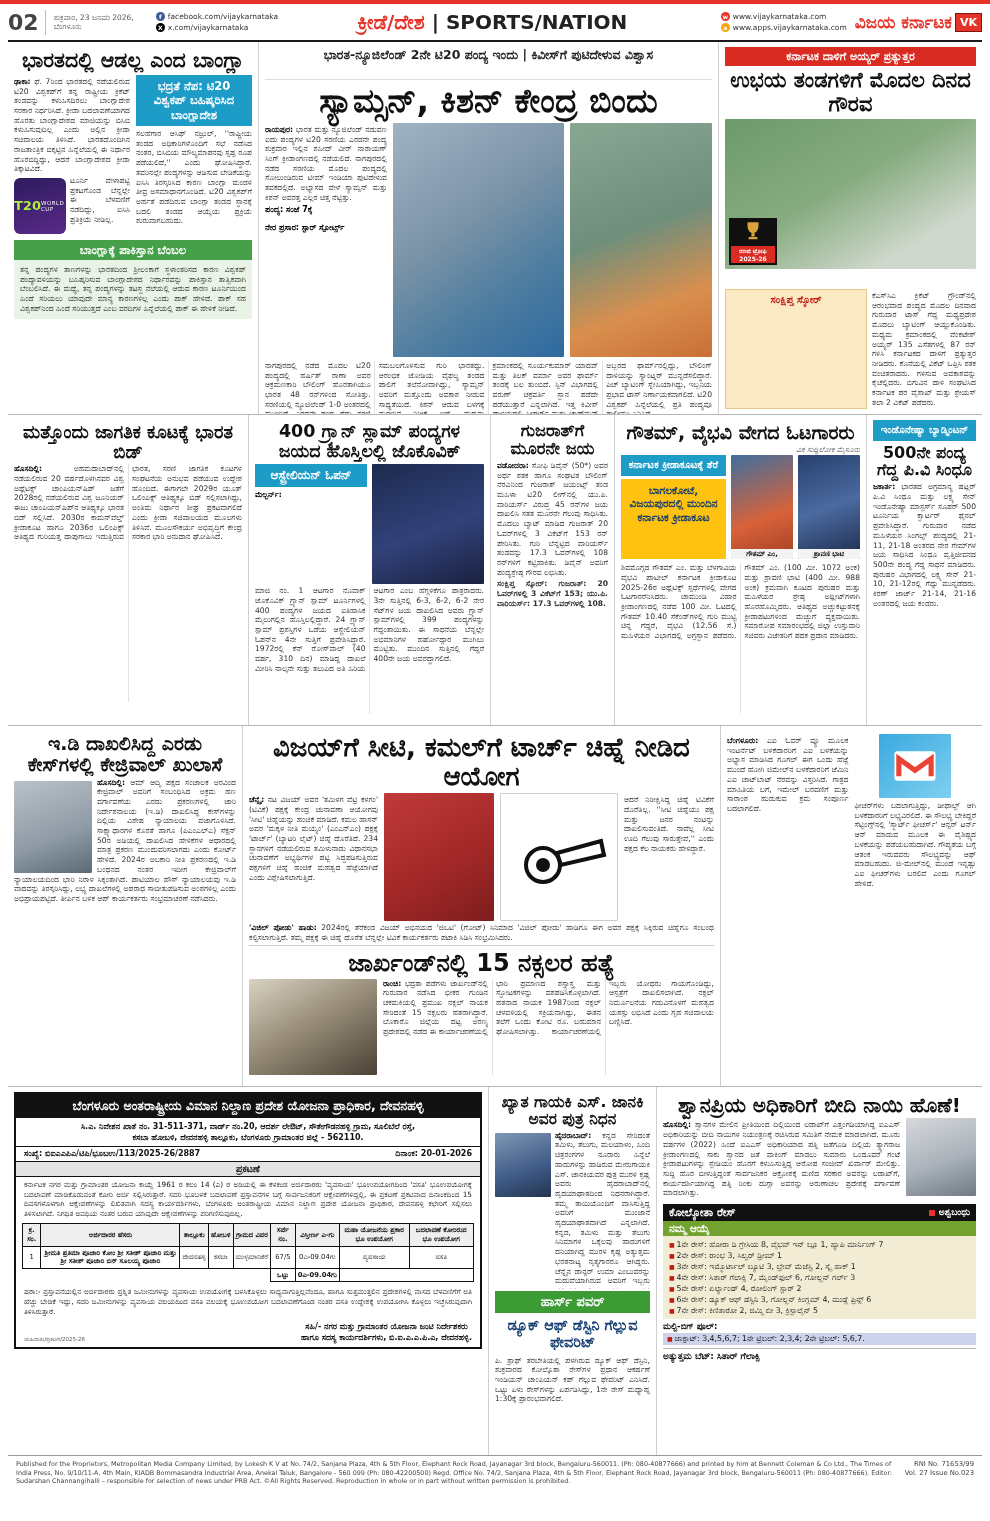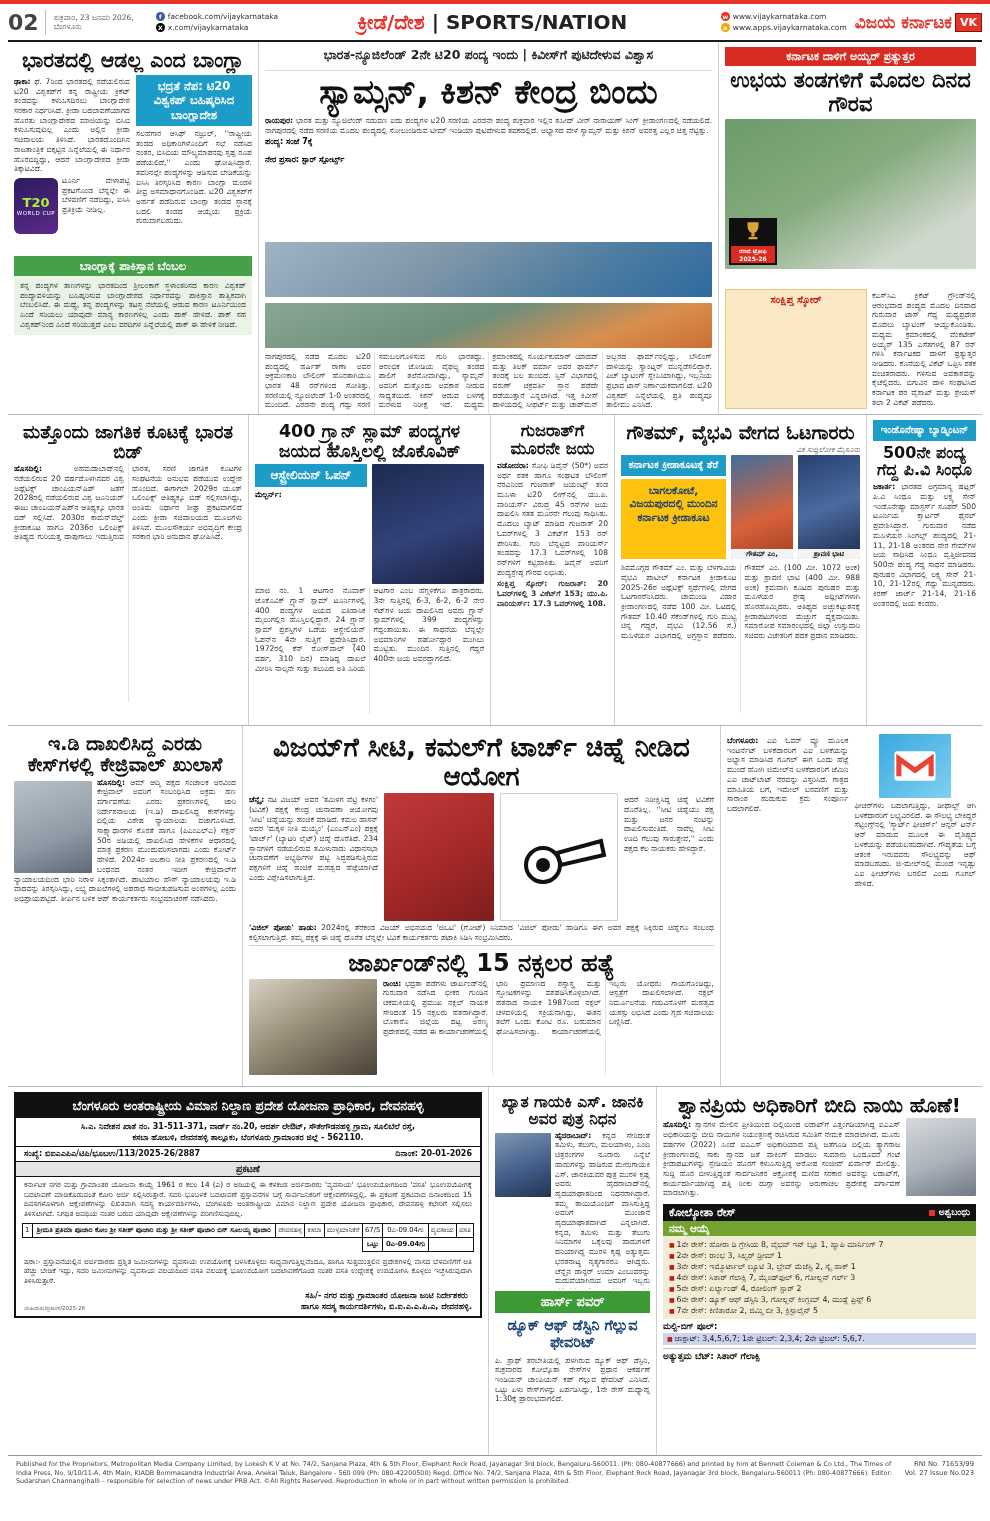--- a/index.html
+++ b/index.html
@@ -32,21 +32,21 @@
   .ph{position:relative;overflow:hidden;border-radius:1px;}
   .cap{position:absolute;left:0;right:0;bottom:0;background:#f3f3f3;color:#111;font-size:7px;font-weight:bold;text-align:center;padding:1px 0;}
   .bluebox{background:#1e9cc8;color:#fff;font-weight:bold;text-align:center;padding:4px 5px;font-size:11.5px;line-height:1.25;}
   .redkick{background:#d92b21;color:#fff;font-weight:bold;text-align:center;padding:3px 5px;font-size:11px;}
   .greenhead{background:#46a049;color:#fff;font-weight:bold;text-align:center;padding:3px 4px;font-size:11.5px;}
   .greenbody{background:#e9f3e6;padding:5px 6px;}
   .yellowbox{background:#ffc20e;color:#143e72;font-weight:bold;text-align:center;padding:5px 4px;font-size:10.5px;line-height:1.3;}
   .scorebox{background:#fbe9c4;border:1px solid #e5c987;padding:4px 6px;}
   .scorettl{color:#c11a12;font-weight:bold;text-align:center;font-size:10px;margin-bottom:2px;}
   .scoretxt{color:#7a2c10;font-size:8px;line-height:10.5px;font-weight:bold;text-align:left;}
-  .kicker{text-align:center;font-size:12.5px;font-weight:bold;color:#222;border-bottom:1px solid #ddd;padding-bottom:7px;}
+  .kicker{text-align:center;font-size:12.5px;font-weight:bold;color:#222;border-bottom:1px solid #ddd;padding-bottom:16px;}
   .byline{font-size:7.5px;color:#555;text-align:right;font-style:italic;}
   .infoline{font-size:8px;font-weight:bold;color:#000;margin-top:2px;}
   
   .raceband{background:#111;color:#fff;display:flex;justify-content:space-between;align-items:center;padding:2px 6px;font-weight:bold;font-size:11px;}
   .raceband .rb-right{display:flex;align-items:center;gap:4px;font-size:9px;}
   .redsq{width:6px;height:6px;background:#e6332a;display:inline-block;}
   .pickhead{background:#74a22e;color:#fff;font-weight:bold;font-size:10.5px;padding:1px 6px;}
   .picks{background:#f3ecd4;padding:3px 6px;}
   .pick{font-size:7.8px;line-height:11px;color:#222;}
   .pick::before{content:"■ ";color:#c11a12;font-size:6px;}
@@ -79,21 +79,21 @@
   .ph-ranji{background:linear-gradient(150deg,#6d9b6a 0%,#86ab7f 45%,#cfd8cc 80%);}
   .ph-djoko{background:linear-gradient(160deg,#1d2a4f 0%,#32427a 55%,#1a2140 100%);}
   .ph-gautam{background:linear-gradient(160deg,#3f6f9e 0%,#d8623a 60%,#a33f23 100%);}
   .ph-shrav{background:linear-gradient(160deg,#27406e 0%,#4b6aa0 50%,#1d2c4c 100%);}
   .ph-kejri{background:linear-gradient(160deg,#b9c2c9 0%,#8e9aa5 60%,#5d6a76 100%);}
   .ph-vijay{background:linear-gradient(150deg,#c03a3a 0%,#a42828 55%,#7e1d1d 100%);}
   .ph-naxal{background:linear-gradient(150deg,#d8d2c4 0%,#9a8f7a 45%,#4a4236 100%);}
   .ph-janaki{background:linear-gradient(160deg,#7f97b5 0%,#3e5a86 60%,#24344e 100%);}
   .ph-dog{background:linear-gradient(160deg,#d6d9dc 0%,#aab2ba 55%,#707a84 100%);}
   .ph-white{background:#fff;border:1px solid #ccc;}
-  .t20logo{width:44px;height:56px;background:linear-gradient(160deg,#2d1b5e,#5a2a8a);border-radius:6px;color:#fff;display:flex;flex-direction:column;align-items:center;justify-content:center;float:left;margin:2px 4px 2px 0;}
+  .t20logo{width:52px;height:56px;background:linear-gradient(160deg,#2d1b5e,#5a2a8a);border-radius:6px;color:#fff;display:flex;flex-direction:row;align-items:center;justify-content:center;float:left;margin:2px 4px 2px 0;}
   .t20logo .t1{font-weight:bold;font-size:13px;color:#aef13c;}
   .t20logo .t2{font-size:5.5px;letter-spacing:.5px;}
   .trophybox{position:absolute;left:4px;bottom:4px;width:44px;background:#101010;padding:2px;text-align:center;}
   .trophylbl{background:#d92b21;color:#fff;font-size:6px;font-weight:bold;line-height:7.5px;padding:1px;}
   .redword{color:#d92b21;}
 </style>
 </head>
 <body>
 
 <div class="topline"></div>
@@ -146,32 +146,32 @@
             <span class="t1">T20</span>
             <span class="t2">WORLD CUP</span>
           </div>
           <p class="bt" style="margin-top:2px;">ಟೂರ್ನಿ ವೇಳಾಪಟ್ಟಿ ಪ್ರಕಟಗೊಂಡ ಬೆನ್ನಲ್ಲೇ ಈ ಬೆಳವಣಿಗೆ ನಡೆದಿದ್ದು, ಐಸಿಸಿ ಪ್ರತಿಕ್ರಿಯೆ ನೀಡಿಲ್ಲ.</p>
         </div>
         <div style="flex:1;">
           <div class="bluebox">ಭದ್ರತೆ ನೆಪ: ಟಿ20 ವಿಶ್ವಕಪ್ ಬಹಿಷ್ಕರಿಸಿದ ಬಾಂಗ್ಲಾದೇಶ</div>
           <p class="bt" style="margin-top:3px;">ಸಲಹೆಗಾರ ಆಸಿಫ್ ನಜ್ರುಲ್, ''ರಾಷ್ಟ್ರೀಯ ತಂಡದ ಅಧಿಕಾರಿಗಳೊಂದಿಗೆ ಸಭೆ ನಡೆಸಿದ ನಂತರ, ಬಿಸಿಬಿಯ ಮೌಲ್ಯಮಾಪನವು ಸ್ಪಷ್ಟ ರೂಪ ಪಡೆಯಲಿದೆ,'' ಎಂದು ಘೋಷಿಸಿದ್ದಾರೆ. ತವರಿನಲ್ಲೇ ಪಂದ್ಯಗಳನ್ನು ಆಡಿಸುವ ಬೇಡಿಕೆಯನ್ನು ಐಸಿಸಿ ತಿರಸ್ಕರಿಸಿದ ಕಾರಣ ಬಾಂಗ್ಲಾ ಮಂಡಳಿ ತೀವ್ರ ಅಸಮಾಧಾನಗೊಂಡಿದೆ. ಟಿ20 ವಿಶ್ವಕಪ್‌ಗೆ ಅರ್ಹತೆ ಪಡೆದಿರುವ ಬಾಂಗ್ಲಾ ತಂಡದ ಸ್ಥಾನಕ್ಕೆ ಬದಲಿ ತಂಡದ ಆಯ್ಕೆಯ ಪ್ರಕ್ರಿಯೆ ಶುರುವಾಗಬಹುದು.</p>
         </div>
       </div>
-      <div style="margin-top:20px;">
+      <div style="margin-top:4px;">
         <div class="greenhead">ಬಾಂಗ್ಲಾಕ್ಕೆ ಪಾಕಿಸ್ತಾನ ಬೆಂಬಲ</div>
         <div class="greenbody">
           <p class="bt" style="margin:0;">ತನ್ನ ಪಂದ್ಯಗಳ ತಾಣಗಳನ್ನು ಭಾರತದಿಂದ ಶ್ರೀಲಂಕಾಗೆ ಸ್ಥಳಾಂತರಿಸದ ಕಾರಣ ವಿಶ್ವಕಪ್ ಪಂದ್ಯಾವಳಿಯನ್ನು ಬಹಿಷ್ಕರಿಸುವ ಬಾಂಗ್ಲಾದೇಶದ ನಿರ್ಧಾರವನ್ನು ಪಾಕಿಸ್ತಾನ ತಾತ್ವಿಕವಾಗಿ ಬೆಂಬಲಿಸಿದೆ. ಈ ಮಧ್ಯೆ, ತನ್ನ ಪಂದ್ಯಗಳನ್ನು ತಟಸ್ಥ ನೆಲೆಯಲ್ಲಿ ಆಡುವ ಕಾರಣ ಟೂರ್ನಿಯಿಂದ ಹಿಂದೆ ಸರಿಯಲು ಯಾವುದೇ ಮಾನ್ಯ ಕಾರಣಗಳಿಲ್ಲ ಎಂದು ಪಾಕ್ ಹೇಳಿದೆ. ಪಾಕ್ ಸಹ ವಿಶ್ವಕಪ್‌ನಿಂದ ಹಿಂದೆ ಸರಿಯುತ್ತದೆ ಎಂಬ ವರದಿಗಳ ಹಿನ್ನೆಲೆಯಲ್ಲಿ ಪಾಕ್ ಈ ಹೇಳಿಕೆ ನೀಡಿದೆ.</p>
         </div>
       </div>
     </div>
 
     <div class="col" style="width:460px;flex:0 0 460px;">
       <div class="kicker">ಭಾರತ-ನ್ಯೂಜಿಲೆಂಡ್ 2ನೇ ಟಿ20 ಪಂದ್ಯ ಇಂದು | ಕಿವೀಸ್‌ಗೆ ಪುಟಿದೇಳುವ ವಿಶ್ವಾಸ</div>
       <div class="hl" style="font-size:33px;text-align:center;margin:3px 0;">ಸ್ಯಾಮ್ಸನ್, ಕಿಶನ್ ಕೇಂದ್ರ ಬಿಂದು</div>
-      <div style="display:flex;gap:6px;height:234px;flex-direction:column;">
+      <div style="display:flex;gap:6px;height:234px;">
         <div style="flex:0 0 122px;overflow:hidden;">
           <p class="bt"><b class="dl">ರಾಯಪುರ:</b> <span>ಭಾರತ ಮತ್ತು ನ್ಯೂಜಿಲೆಂಡ್ ನಡುವಣ ಐದು ಪಂದ್ಯಗಳ ಟಿ20 ಸರಣಿಯ ಎರಡನೇ ಪಂದ್ಯ ಶುಕ್ರವಾರ ಇಲ್ಲಿನ ಶಹೀದ್ ವೀರ್ ನಾರಾಯಣ್ ಸಿಂಗ್ ಕ್ರೀಡಾಂಗಣದಲ್ಲಿ ನಡೆಯಲಿದೆ. ನಾಗಪುರದಲ್ಲಿ ನಡೆದ ಸರಣಿಯ ಮೊದಲ ಪಂದ್ಯದಲ್ಲಿ ಸೋಲುಂಡಿರುವ ಟೀಮ್ ಇಂಡಿಯಾ ಪುಟಿದೇಳುವ ತವಕದಲ್ಲಿದೆ. ಅಭ್ಯಾಸದ ವೇಳೆ ಸ್ಯಾಮ್ಸನ್ ಮತ್ತು ಕಿಶನ್ ಅವರತ್ತ ಎಲ್ಲರ ಚಿತ್ತ ನೆಟ್ಟಿತ್ತು.</span></p>
           <p class="infoline">ಪಂದ್ಯ: ಸಂಜೆ 7ಕ್ಕೆ</p>
           <p class="infoline">ನೇರ ಪ್ರಸಾರ: ಸ್ಟಾರ್ ಸ್ಪೋರ್ಟ್ಸ್</p>
         </div>
         <div class="ph ph-samson" style="flex:1.2;"></div>
         <div class="ph ph-kishan" style="flex:1;"></div>
       </div>
       <div class="bt c4" style="height:118px;margin-top:4px;">ನಾಗಪುರದಲ್ಲಿ ನಡೆದ ಮೊದಲ ಟಿ20 ಪಂದ್ಯದಲ್ಲಿ ಹರ್ಷಿತ್ ರಾಣಾ ಅವರ ಆಕ್ರಮಣಕಾರಿ ಬೌಲಿಂಗ್ ಹೊರತಾಗಿಯೂ ಭಾರತ 48 ರನ್‌ಗಳಿಂದ ಸೋತಿತ್ತು. ಸರಣಿಯಲ್ಲಿ ನ್ಯೂಜಿಲೆಂಡ್ 1-0 ಅಂತರದಲ್ಲಿ ಮುಂದಿದೆ. ಎರಡನೇ ಪಂದ್ಯ ಗೆದ್ದು ಸರಣಿ ಸಮಬಲಗೊಳಿಸುವ ಗುರಿ ಭಾರತದ್ದು. ಆರಂಭಿಕ ಜೋಡಿಯ ವೈಫಲ್ಯ ತಂಡದ ಪಾಲಿಗೆ ತಲೆನೋವಾಗಿದ್ದು, ಸ್ಯಾಮ್ಸನ್ ಅವರಿಗೆ ಮತ್ತೊಂದು ಅವಕಾಶ ನೀಡುವ ಸಾಧ್ಯತೆಯಿದೆ. ಕಿಶನ್ ಆಡುವ ಬಳಗಕ್ಕೆ ಮರಳುವ ನಿರೀಕ್ಷೆ ಇದೆ. ಮಧ್ಯಮ ಕ್ರಮಾಂಕದಲ್ಲಿ ಸೂರ್ಯಕುಮಾರ್ ಯಾದವ್ ಮತ್ತು ತಿಲಕ್ ವರ್ಮಾ ಅವರ ಫಾರ್ಮ್ ತಂಡಕ್ಕೆ ಬಲ ತುಂಬಿದೆ. ಸ್ಪಿನ್ ವಿಭಾಗದಲ್ಲಿ ವರುಣ್ ಚಕ್ರವರ್ತಿ ಸ್ಥಾನ ಪಡೆದೇ ಪಡೆಯುತ್ತಾರೆ ಎನ್ನಲಾಗಿದೆ. ಇತ್ತ ಕಿವೀಸ್ ಪಾಳಯದಲ್ಲಿ ಸೀಫರ್ಟ್ ಮತ್ತು ಚಾಪ್‌ಮನ್ ಅಬ್ಬರದ ಫಾರ್ಮ್‌ನಲ್ಲಿದ್ದು, ಬೌಲಿಂಗ್ ದಾಳಿಯನ್ನು ಸ್ಯಾಂಟ್ನರ್ ಮುನ್ನಡೆಸಲಿದ್ದಾರೆ. ಪಿಚ್ ಬ್ಯಾಟಿಂಗ್ ಸ್ನೇಹಿಯಾಗಿದ್ದು, ಇಬ್ಬನಿಯ ಪ್ರಭಾವ ಟಾಸ್ ನಿರ್ಣಾಯಕವಾಗಲಿದೆ. ಟಿ20 ವಿಶ್ವಕಪ್ ಹಿನ್ನೆಲೆಯಲ್ಲಿ ಪ್ರತಿ ಪಂದ್ಯವೂ ತಾಲೀಮು ಎನಿಸಿದೆ.</div>
     </div>
@@ -315,20 +315,31 @@
           <span>ಕಸಬಾ ಹೋಬಳಿ, ದೇವನಹಳ್ಳಿ ತಾಲ್ಲೂಕು, ಬೆಂಗಳೂರು ಗ್ರಾಮಾಂತರ ಜಿಲ್ಲೆ - 562110.</span>
         </div>
         <div class="nref">
           <span>ಸಂಖ್ಯೆ: ಬಿಐಎಎಪಿಎ/ಟಿಪಿ/ಭೂಬಉ/113/2025-26/2887</span>
           <span>ದಿನಾಂಕ: 20-01-2026</span>
         </div>
         <div class="nsub">ಪ್ರಕಟಣೆ</div>
         <div class="nbody">ಕರ್ನಾಟಕ ನಗರ ಮತ್ತು ಗ್ರಾಮಾಂತರ ಯೋಜನಾ ಕಾಯ್ದೆ 1961 ರ ಕಲಂ 14 (ಎ) ರ ಅಡಿಯಲ್ಲಿ ಈ ಕೆಳಕಂಡ ಅರ್ಜಿದಾರರು 'ವ್ಯವಸಾಯ' ಭೂಉಪಯೋಗದಿಂದ 'ವಸತಿ' ಭೂಉಪಯೋಗಕ್ಕೆ ಬದಲಾವಣೆ ಮಾಡಿಕೊಡುವಂತೆ ಕೋರಿ ಅರ್ಜಿ ಸಲ್ಲಿಸಿರುತ್ತಾರೆ. ಸದರಿ ಭೂಬಳಕೆ ಬದಲಾವಣೆ ಪ್ರಸ್ತಾವನೆಗಳ ಬಗ್ಗೆ ಸಾರ್ವಜನಿಕರಿಗೆ ಆಕ್ಷೇಪಣೆಗಳಿದ್ದಲ್ಲಿ, ಈ ಪ್ರಕಟಣೆ ಪ್ರಕಟವಾದ ದಿನಾಂಕದಿಂದ 15 ದಿವಸಗಳೊಳಗಾಗಿ ಆಕ್ಷೇಪಣೆಗಳನ್ನು ಲಿಖಿತವಾಗಿ ಸದಸ್ಯ ಕಾರ್ಯದರ್ಶಿಗಳು, ಬೆಂಗಳೂರು ಅಂತರಾಷ್ಟ್ರೀಯ ವಿಮಾನ ನಿಲ್ದಾಣ ಪ್ರದೇಶ ಯೋಜನಾ ಪ್ರಾಧಿಕಾರ, ದೇವನಹಳ್ಳಿ ಕಛೇರಿಗೆ ಸಲ್ಲಿಸಲು ತಿಳಿಸಲಾಗಿದೆ. ನಿಗಧಿತ ಅವಧಿಯ ನಂತರ ಬರುವ ಯಾವುದೇ ಆಕ್ಷೇಪಣೆಗಳನ್ನು ಪರಿಗಣಿಸುವುದಿಲ್ಲ.</div>
         <table class="nt">
           <tbody>
+              <tr>
+            <th>ಕ್ರ. ಸಂ.</th>
+            <th>ಅರ್ಜಿದಾರರ ಹೆಸರು</th>
+            <th>ತಾಲ್ಲೂಕು</th>
+            <th>ಹೋಬಳಿ</th>
+            <th>ಗ್ರಾಮದ ವಿವರ</th>
+            <th>ಸರ್ವೆ ನಂ.</th>
+            <th>ವಿಸ್ತೀರ್ಣ ಎ-ಗು</th>
+            <th>ಮಹಾ ಯೋಜನೆಯ ಪ್ರಕಾರ ಭೂ ಉಪಯೋಗ</th>
+            <th>ಬದಲಾವಣೆ ಕೋರಿರುವ ಭೂ ಉಪಯೋಗ</th>
+          </tr>
           <tr>
             <td>1</td>
             <td style="font-weight:bold;">ಶ್ರೀಮತಿ ಪ್ರತಿಮಾ ಪೂಜಾರಿ ಕೋಂ ಶ್ರೀ ಸತೀಶ್ ಪೂಜಾರಿ ಮತ್ತು ಶ್ರೀ ಸತೀಶ್ ಪೂಜಾರಿ ಬಿನ್ ಸೂಲಯ್ಯ ಪೂಜಾರಿ</td>
             <td>ದೇವನಹಳ್ಳಿ</td>
             <td>ಕಸಬಾ</td>
             <td>ಮುಳ್ಳಮಾನಿಕೆರೆ</td>
             <td>67/5</td>
             <td>0ಎ-09.04ಗು</td>
             <td>ವ್ಯವಸಾಯ</td>
             <td>ವಸತಿ</td>

